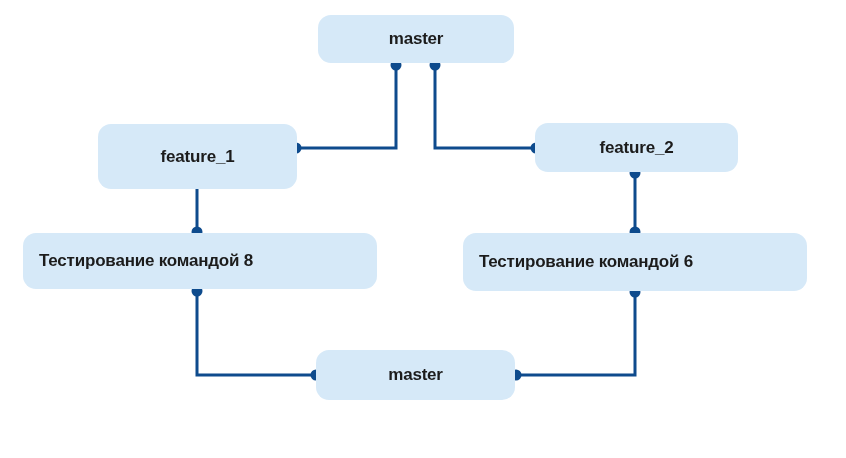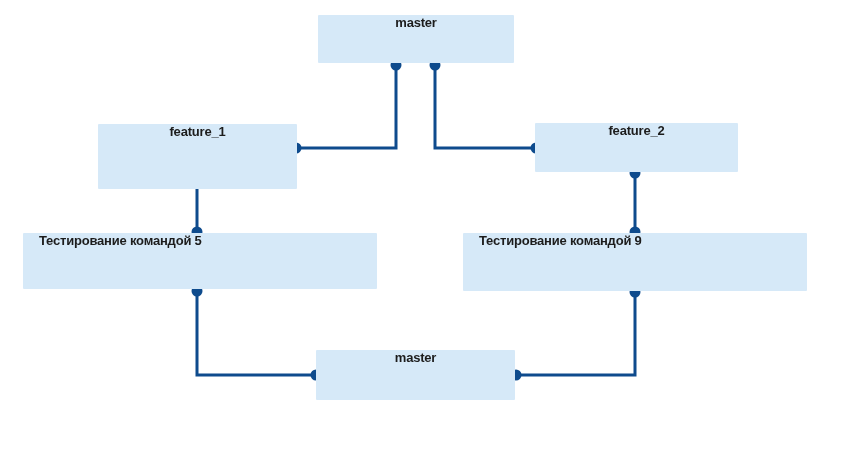--- a/index.html
+++ b/index.html
@@ -26,26 +26,26 @@
   .edge {
     stroke: var(--edge);
     stroke-width: 3;
     fill: none;
     stroke-linejoin: miter;
   }
   .dot { fill: var(--edge); }
   .node {
     position: absolute;
     background: var(--node-fill);
-    border-radius: 1px;
+    border-radius: 13px;
     display: flex;
-    align-items: flex-start;
+    align-items: center;
     justify-content: center;
     color: var(--text);
-    font-size: 13px;
+    font-size: 17px;
     font-weight: 600;
     letter-spacing: -0.2px;
     white-space: nowrap;
   }
   .node.align-left {
     justify-content: flex-start;
     padding-left: 16px;
   }
   .n-master-top    { left: 318px; top: 15px;  width: 196px; height: 48px; }
   .n-feature-1     { left: 98px;  top: 124px; width: 199px; height: 65px; }
@@ -104,24 +104,24 @@
 
   <div class="node n-feature-1">
     <span>feature_1</span>
   </div>
 
   <div class="node n-feature-2">
     <span>feature_2</span>
   </div>
 
   <div class="node align-left n-testing-1">
-    <span>Тестирование командой 5</span>
+    <span>Тестирование командой 8</span>
   </div>
 
   <div class="node align-left n-testing-2">
-    <span>Тестирование командой 9</span>
+    <span>Тестирование командой 6</span>
   </div>
 
   <div class="node n-master-bottom">
     <span>master</span>
   </div>
 
 </div>
 
 </body></html>

